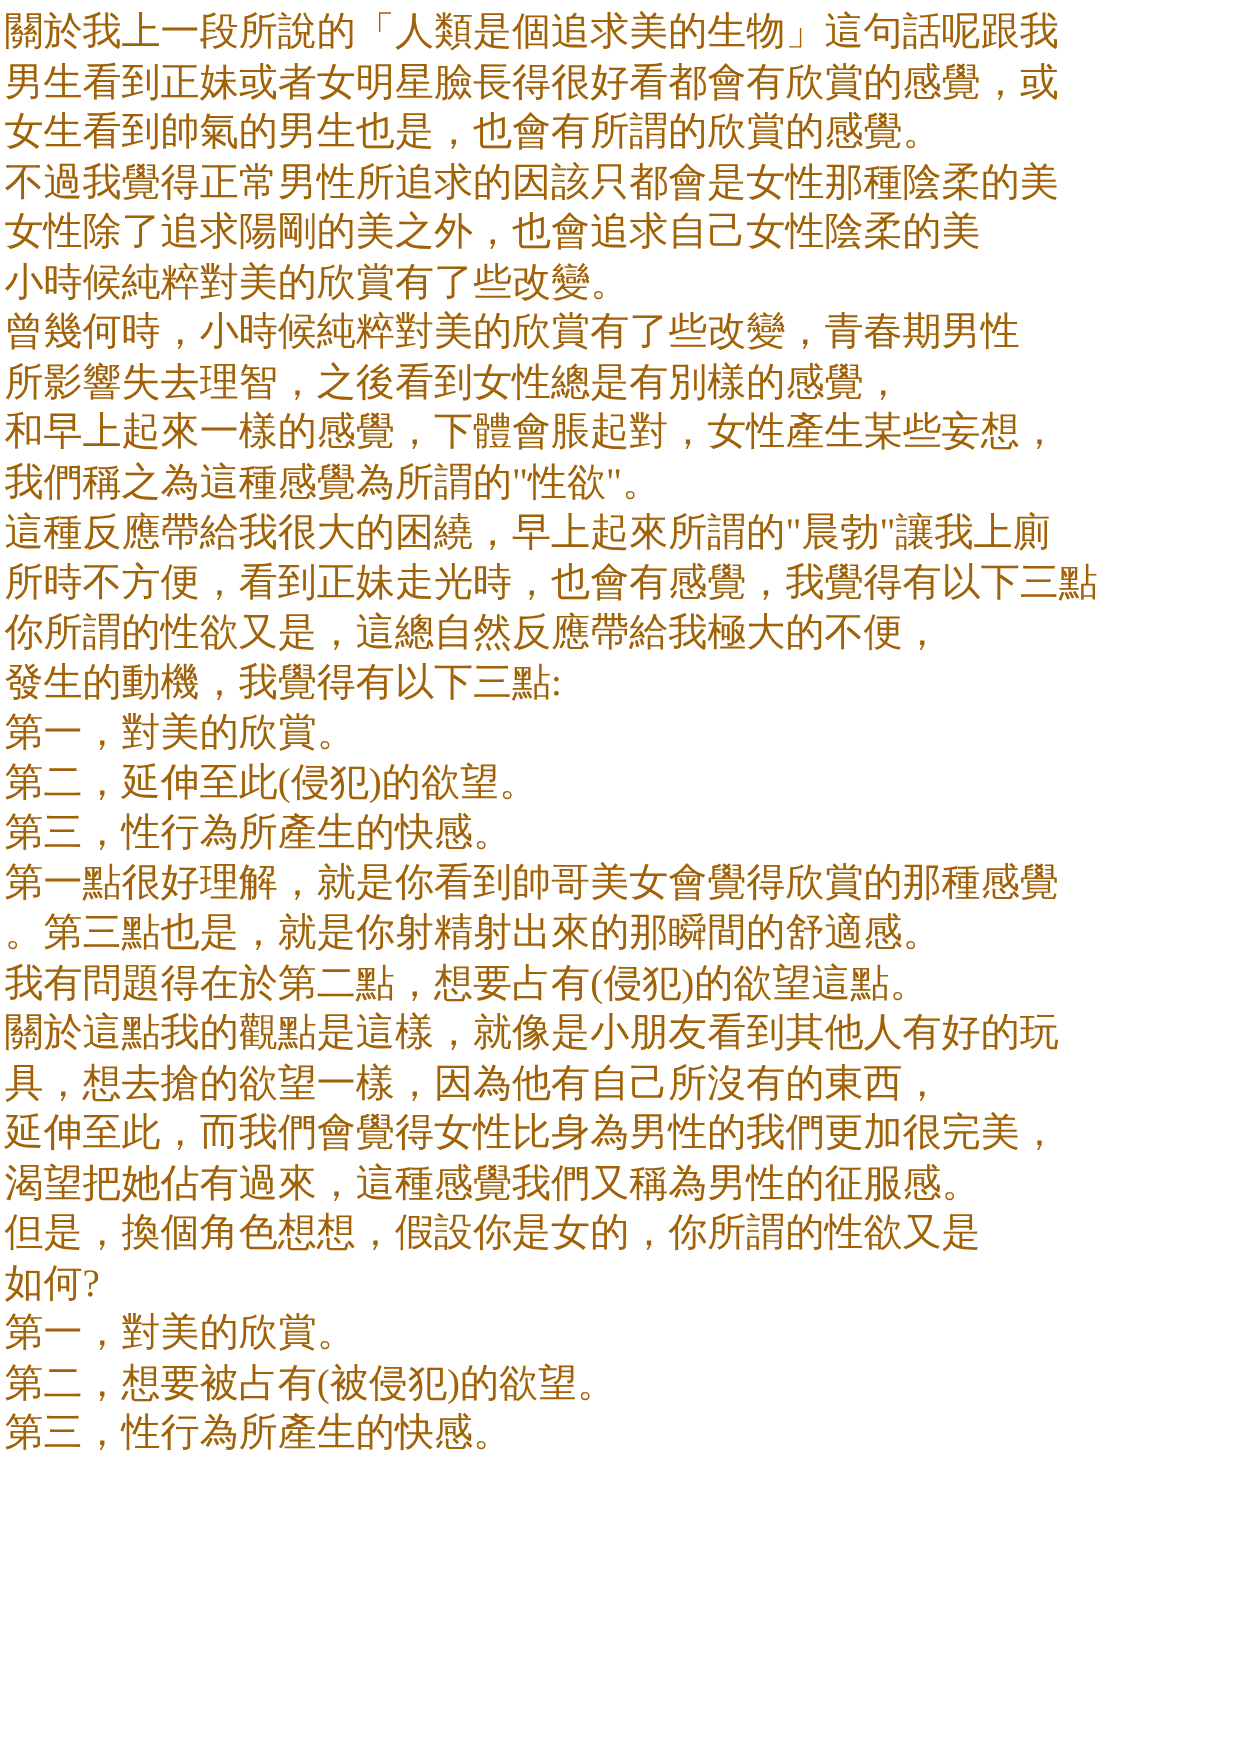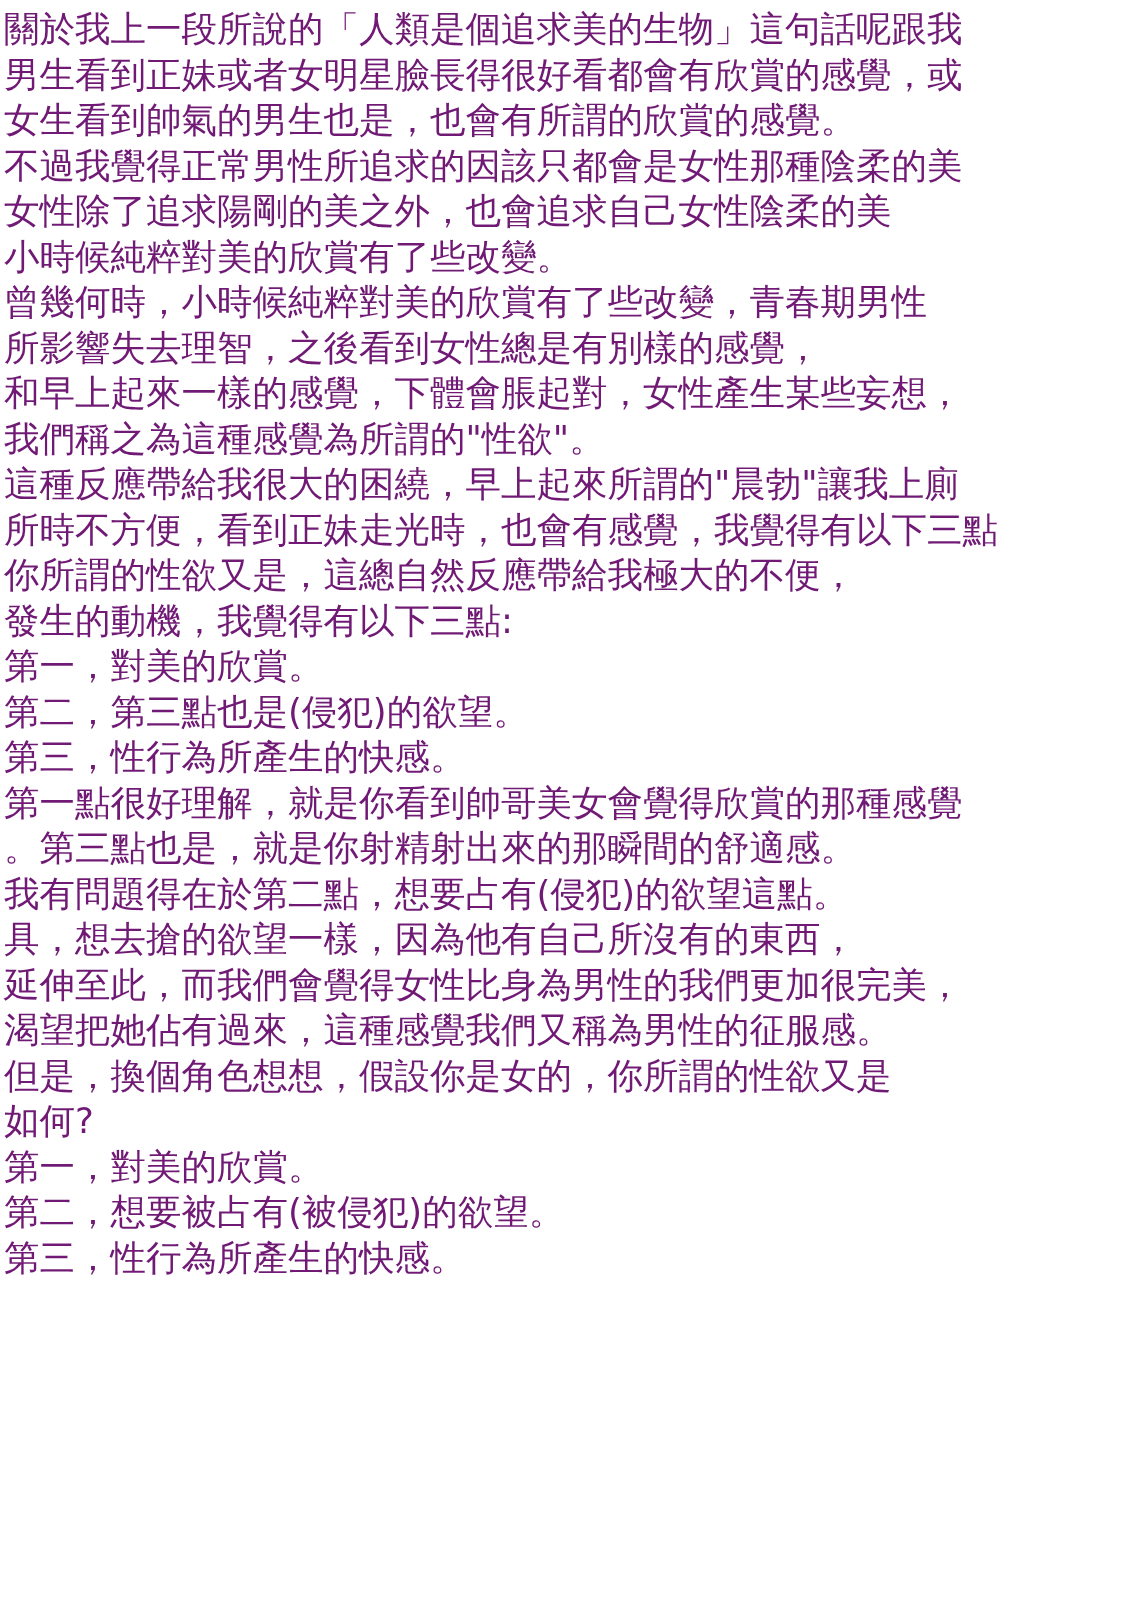--- a/index.html
+++ b/index.html
@@ -23,22 +23,23 @@
   }
   .doc-body {
     display: block;
   }
   .line {
     display: block;
     font-size: 35.5px;
     line-height: 45.5px;
     letter-spacing: 0px;
     white-space: pre;
-    color: #701a75;
+    color: #a16207;
     font-weight: 400;
+    font-family: Liberation Serif, serif;
   }
 </style>
 </head>
 <body>
 
 <div class="page">
   <div class="doc-body">
     <span class="line">關於我上一段所說的「人類是個追求美的生物」這句話呢跟我</span>
     <span class="line">男生看到正妹或者女明星臉長得很好看都會有欣賞的感覺，或</span>
     <span class="line">女生看到帥氣的男生也是，也會有所謂的欣賞的感覺。</span>
@@ -47,25 +48,26 @@
     <span class="line">小時候純粹對美的欣賞有了些改變。</span>
     <span class="line">曾幾何時，小時候純粹對美的欣賞有了些改變，青春期男性</span>
     <span class="line">所影響失去理智，之後看到女性總是有別樣的感覺，</span>
     <span class="line">和早上起來一樣的感覺，下體會脹起對，女性產生某些妄想，</span>
     <span class="line">我們稱之為這種感覺為所謂的"性欲"。</span>
     <span class="line">這種反應帶給我很大的困繞，早上起來所謂的"晨勃"讓我上廁</span>
     <span class="line">所時不方便，看到正妹走光時，也會有感覺，我覺得有以下三點</span>
     <span class="line">你所謂的性欲又是，這總自然反應帶給我極大的不便，</span>
     <span class="line">發生的動機，我覺得有以下三點:</span>
     <span class="line">第一，對美的欣賞。</span>
-    <span class="line">第二，第三點也是(侵犯)的欲望。</span>
+    <span class="line">第二，延伸至此(侵犯)的欲望。</span>
     <span class="line">第三，性行為所產生的快感。</span>
     <span class="line">第一點很好理解，就是你看到帥哥美女會覺得欣賞的那種感覺</span>
     <span class="line">。第三點也是，就是你射精射出來的那瞬間的舒適感。</span>
     <span class="line">我有問題得在於第二點，想要占有(侵犯)的欲望這點。</span>
+    <span class="line">關於這點我的觀點是這樣，就像是小朋友看到其他人有好的玩</span>
     <span class="line">具，想去搶的欲望一樣，因為他有自己所沒有的東西，</span>
     <span class="line">延伸至此，而我們會覺得女性比身為男性的我們更加很完美，</span>
     <span class="line">渴望把她佔有過來，這種感覺我們又稱為男性的征服感。</span>
     <span class="line">但是，換個角色想想，假設你是女的，你所謂的性欲又是</span>
     <span class="line">如何?</span>
     <span class="line">第一，對美的欣賞。</span>
     <span class="line">第二，想要被占有(被侵犯)的欲望。</span>
     <span class="line">第三，性行為所產生的快感。</span>
   </div>
 </div>

